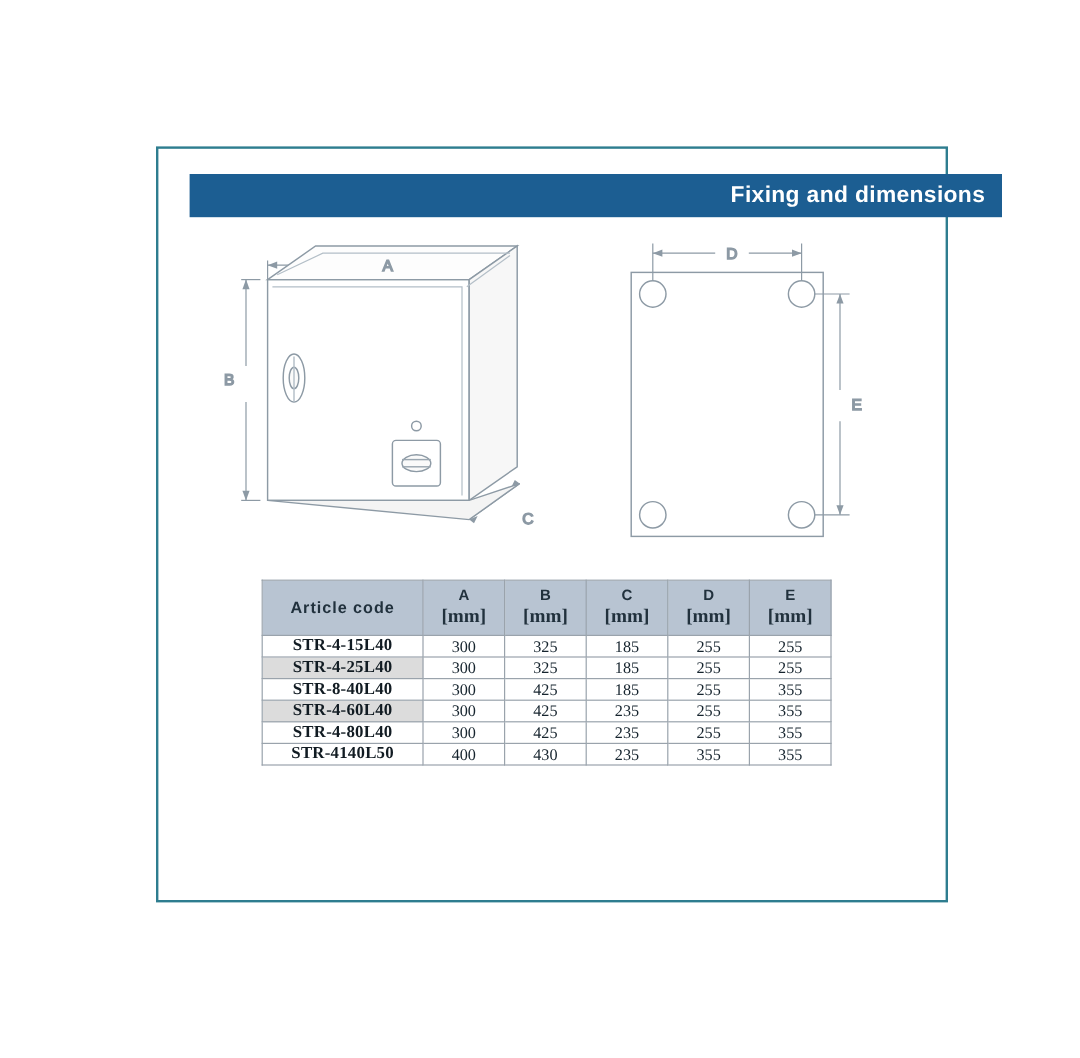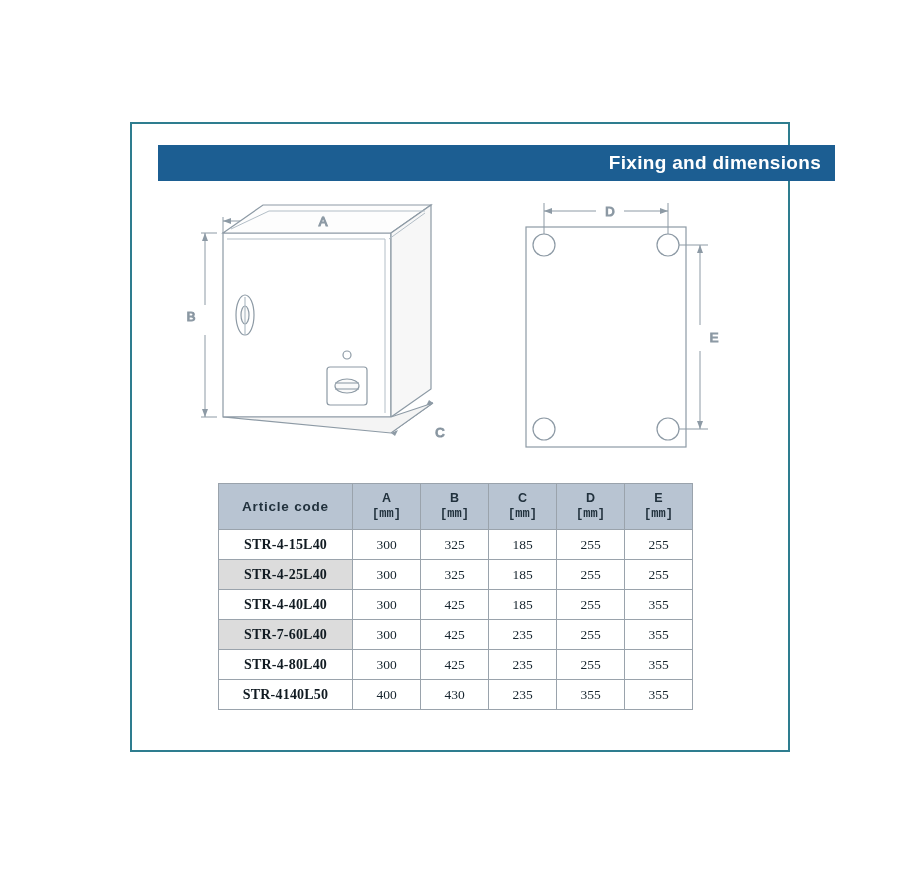--- a/index.html
+++ b/index.html
@@ -77,21 +77,21 @@
     border-collapse: collapse;
     width: 474px;
     table-layout: fixed;
   }
   table.dims th, table.dims td {
     border: 1px solid #9aa3ac;
     text-align: center;
     font-size: 13px;
     color: #16242e;
     padding: 0;
-    height: 30px;
+    height: 18px;
     box-sizing: border-box;
   }
   table.dims th.code-head {
     background: #b8c4d2;
     color: #21313d;
     font-size: 13.5px;
     font-weight: bold;
     letter-spacing: 0.8px;
     height: 46px;
     width: 134px;
@@ -101,22 +101,22 @@
     color: #21313d;
     font-size: 12.5px;
     font-weight: bold;
     height: 46px;
     line-height: 1.25;
     width: 68px;
   }
   table.dims th.dim-head .unit {
     display: block;
     font-weight: bold;
-    font-family: Liberation Mono, monospace;
-    font-size: 12px;
+    font-family: Liberation Serif, serif;
+    font-size: 16px;
   }
   table.dims td.code {
     font-weight: bold;
     font-family: "Liberation Serif", serif;
     font-size: 14px;
     letter-spacing: 0.2px;
     color: #111b22;
   }
   table.dims td.val {
     font-family: "Liberation Serif", serif;
@@ -271,29 +271,29 @@
         </tr>
         <tr class="alt">
           <td class="code">STR-4-25L40</td>
           <td class="val">300</td>
           <td class="val">325</td>
           <td class="val">185</td>
           <td class="val">255</td>
           <td class="val">255</td>
         </tr>
         <tr class="plain">
-          <td class="code">STR-4-40L40</td>
+          <td class="code">STR-8-40L40</td>
           <td class="val">300</td>
           <td class="val">425</td>
           <td class="val">185</td>
           <td class="val">255</td>
           <td class="val">355</td>
         </tr>
         <tr class="alt">
-          <td class="code">STR-7-60L40</td>
+          <td class="code">STR-4-60L40</td>
           <td class="val">300</td>
           <td class="val">425</td>
           <td class="val">235</td>
           <td class="val">255</td>
           <td class="val">355</td>
         </tr>
         <tr class="plain">
           <td class="code">STR-4-80L40</td>
           <td class="val">300</td>
           <td class="val">425</td>

